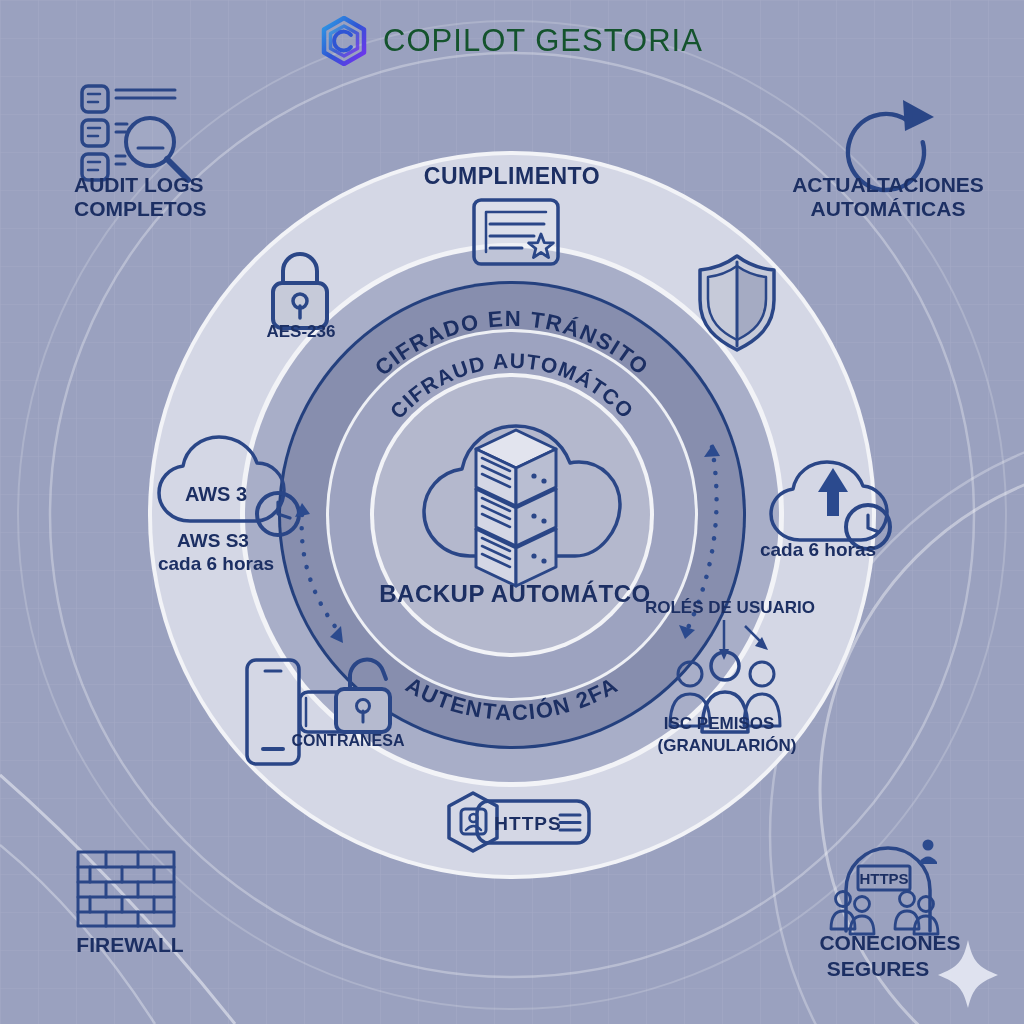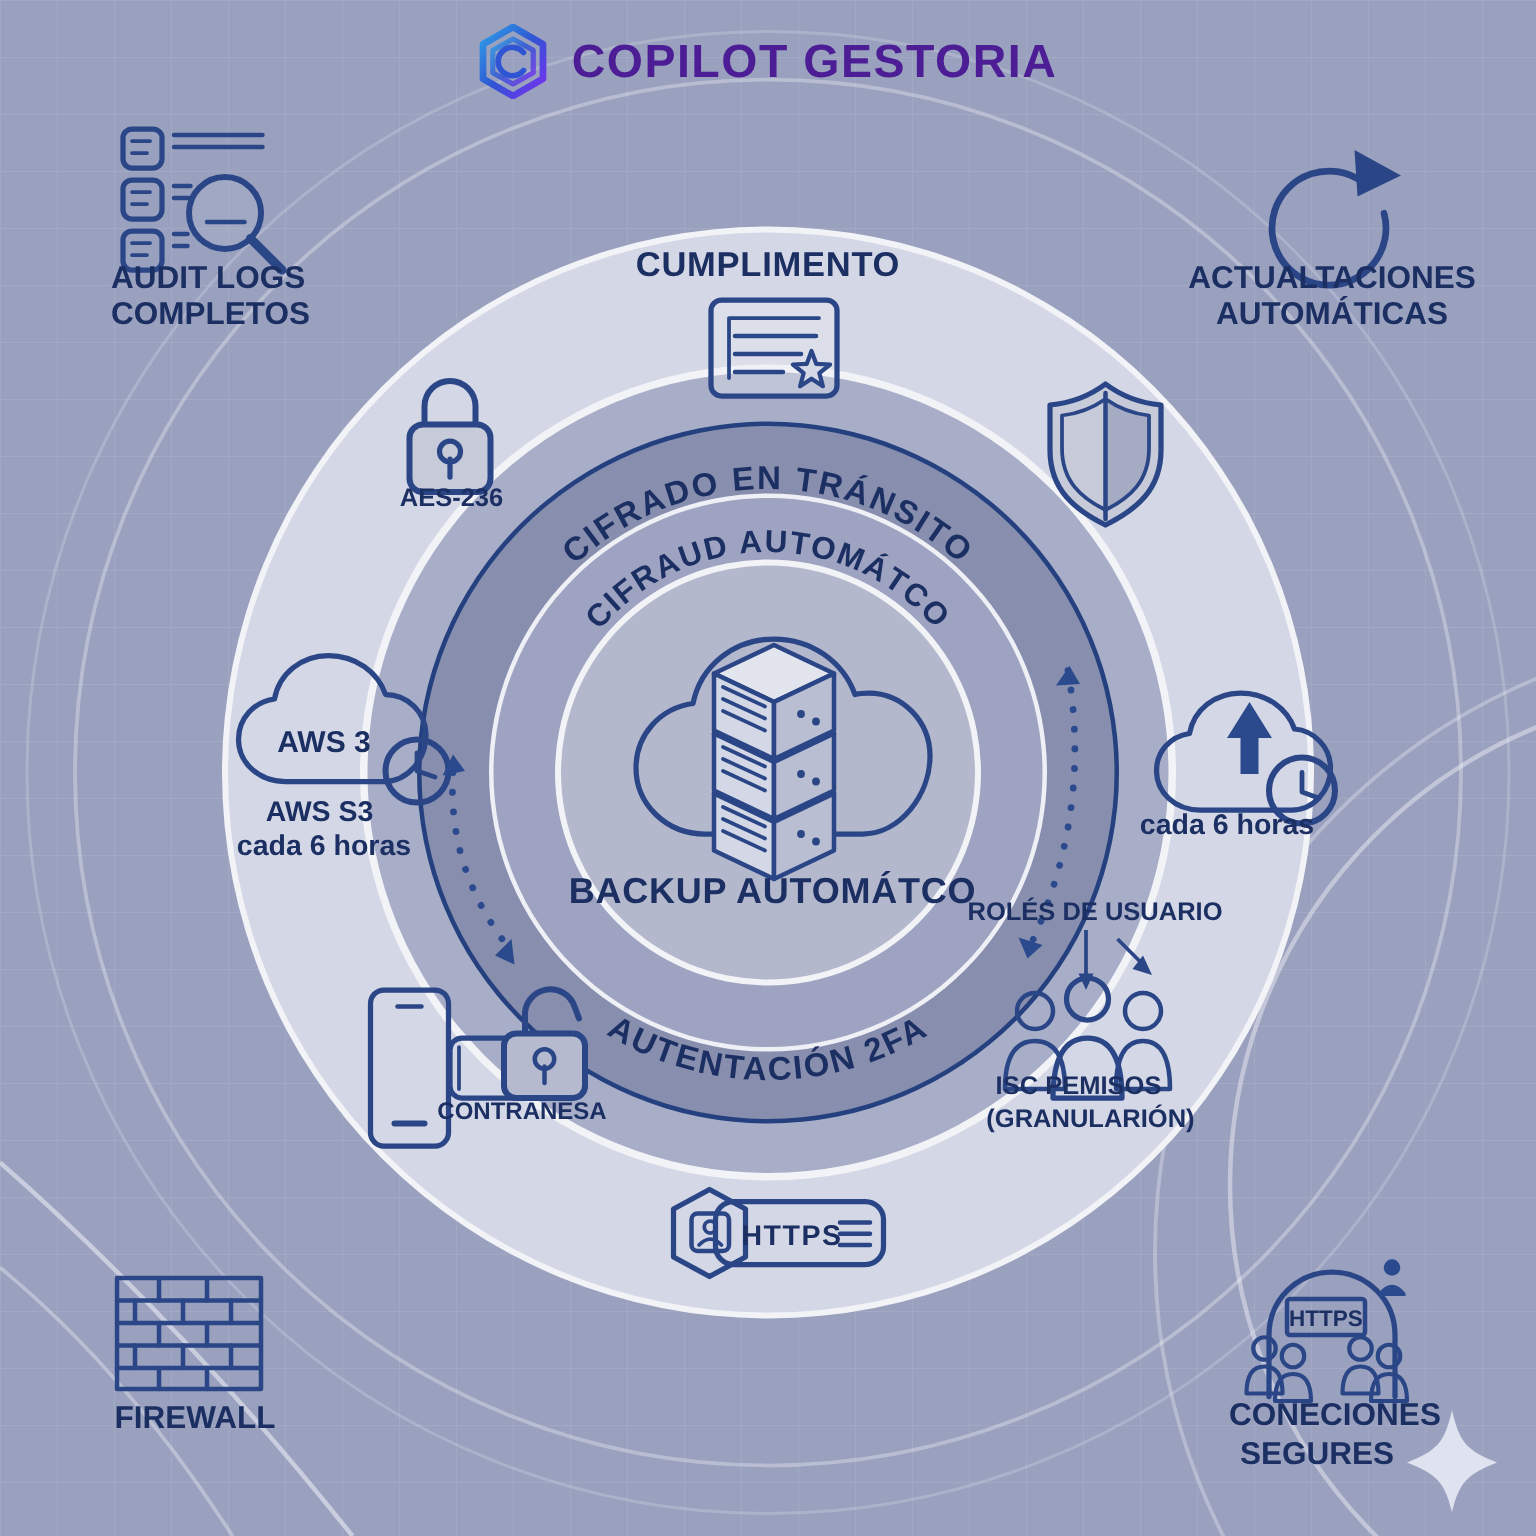--- a/index.html
+++ b/index.html
@@ -7,21 +7,21 @@
     width:1024px;height:1024px;overflow:hidden;position:relative;
     background:#9aa1bf;
     font-family:"Liberation Sans",sans-serif;
   }
   #stage{position:absolute;inset:0;}
   #hdr{
     position:absolute;top:16px;left:0;right:0;z-index:5;
     display:flex;align-items:center;justify-content:center;gap:16px;
   }
   #hdr .title{
-    font-size:31px;font-weight:700;letter-spacing:1px;color:#4c1d95;
+    font-size:31px;font-weight:400;letter-spacing:1px;color:#14532d;
   }
   svg text{font-family:"Liberation Sans",sans-serif;fill:#1c2f63;}
   .ic{stroke:#2a4687;stroke-linecap:round;stroke-linejoin:round;fill:none;}
 </style>
 </head>
 <body>
 
 <div id="hdr">
   <svg width="46" height="50" viewBox="0 0 46 50">
     <defs>

